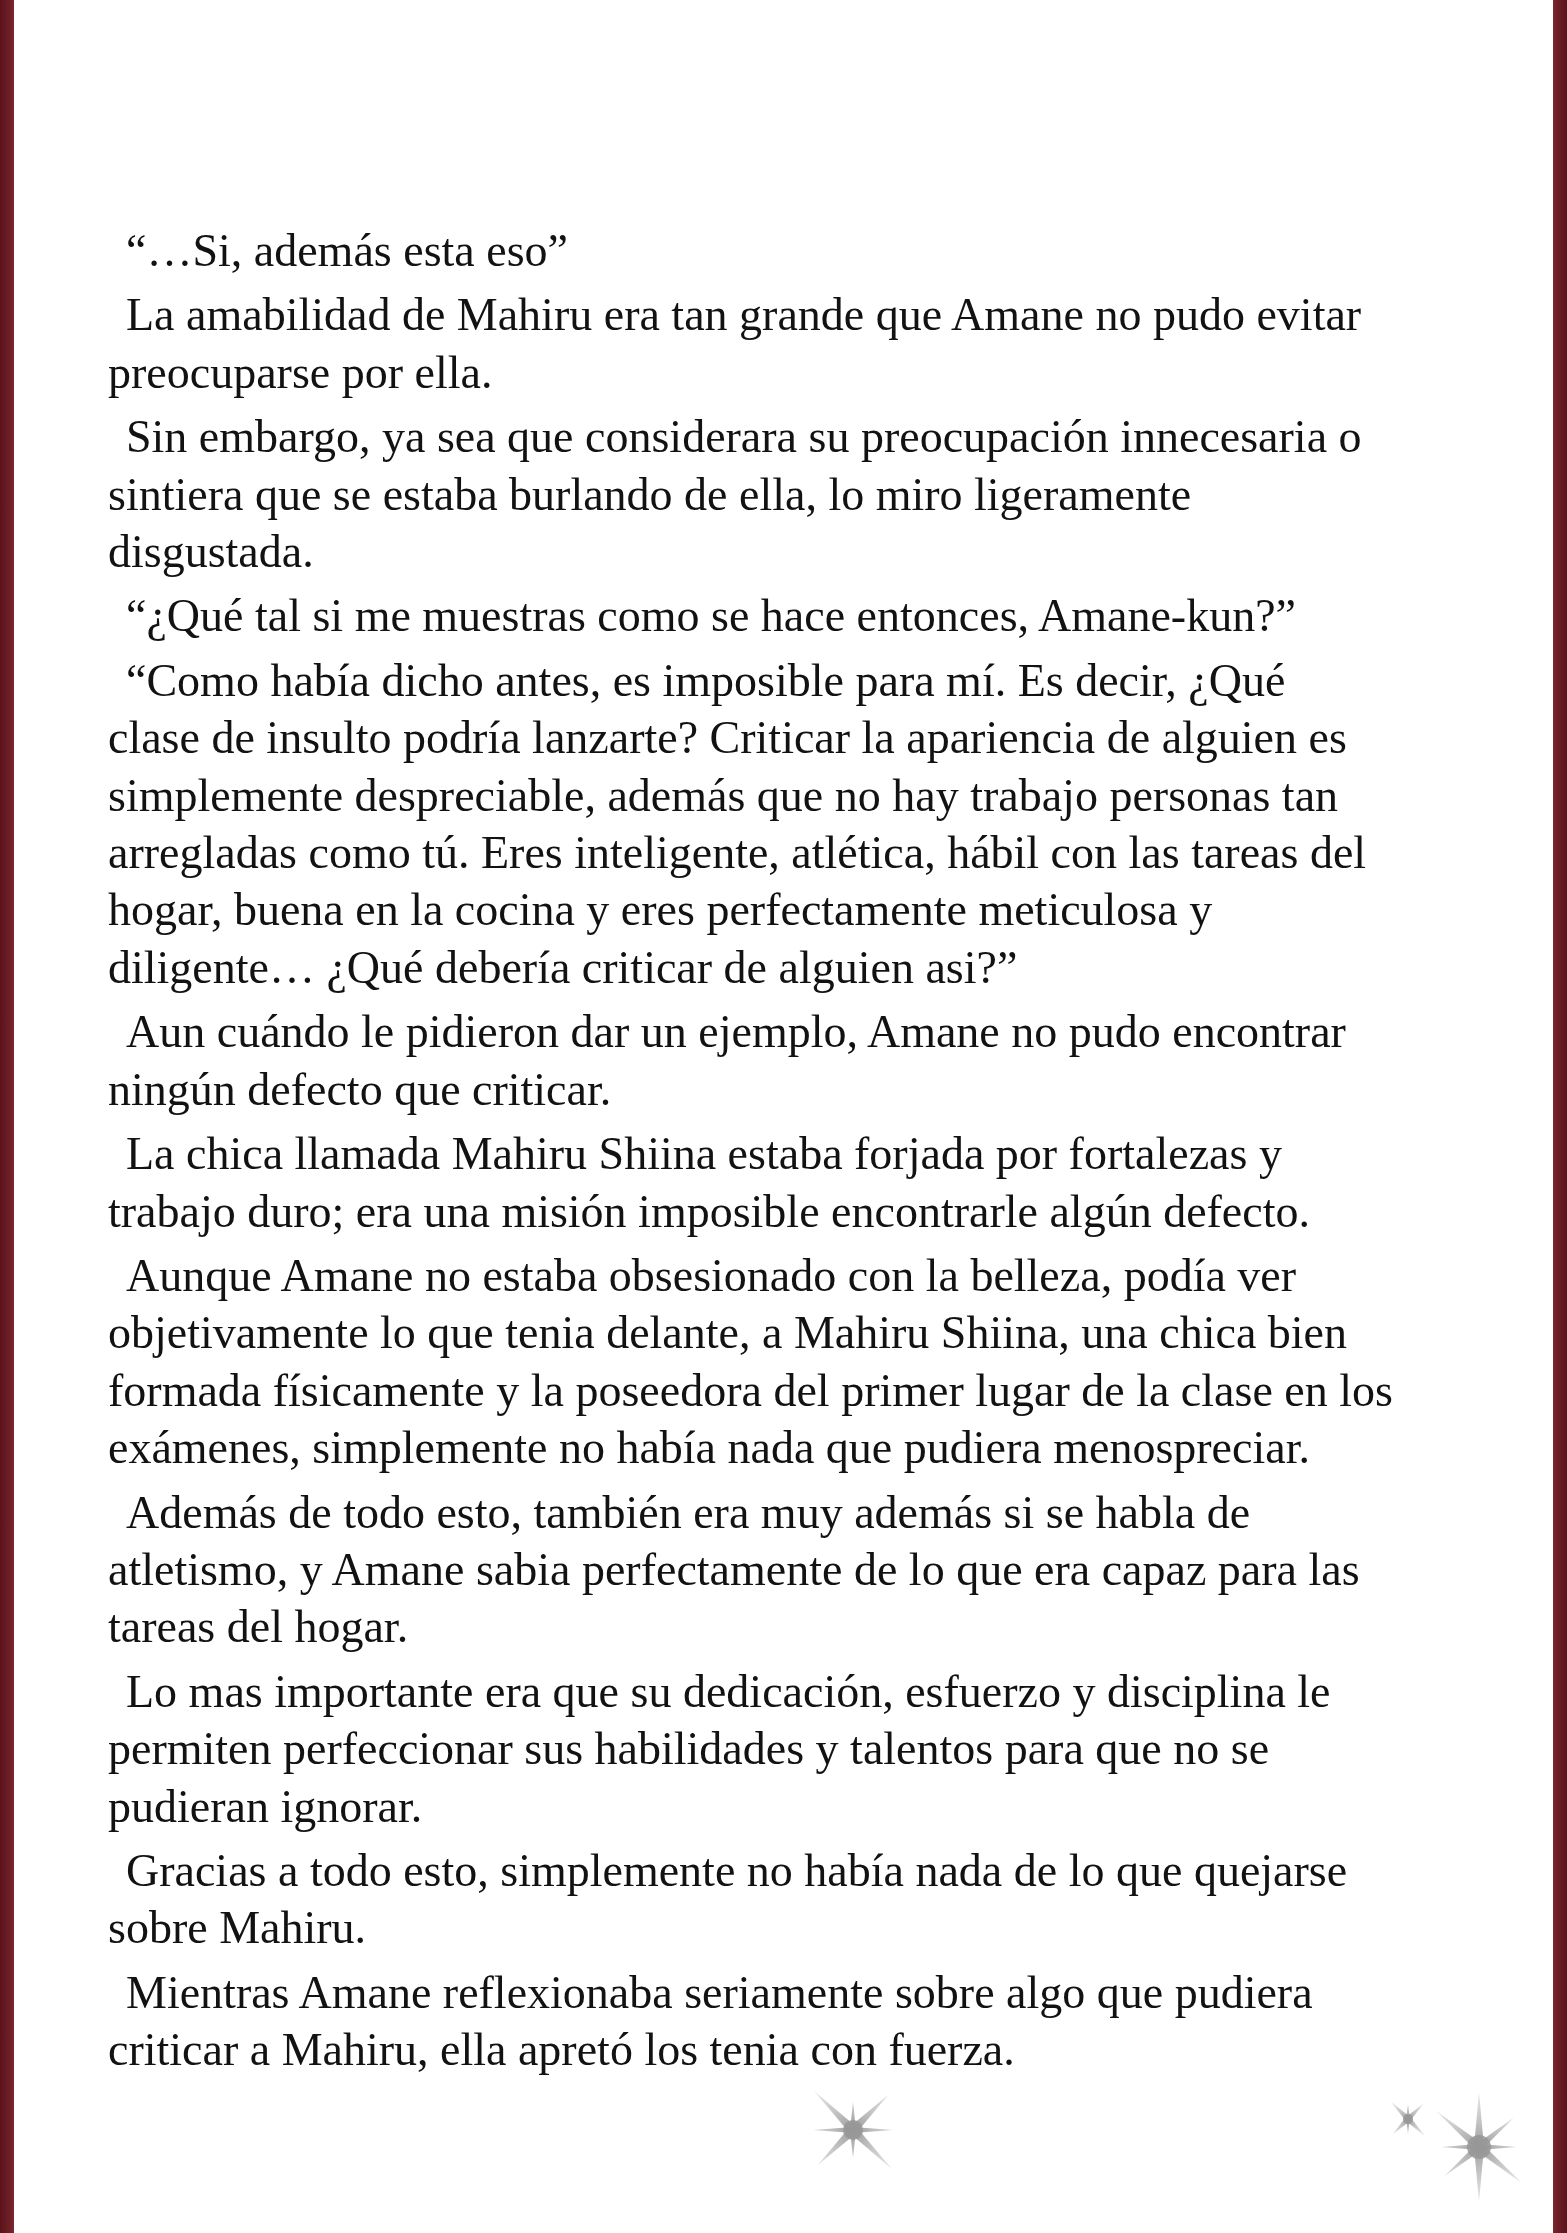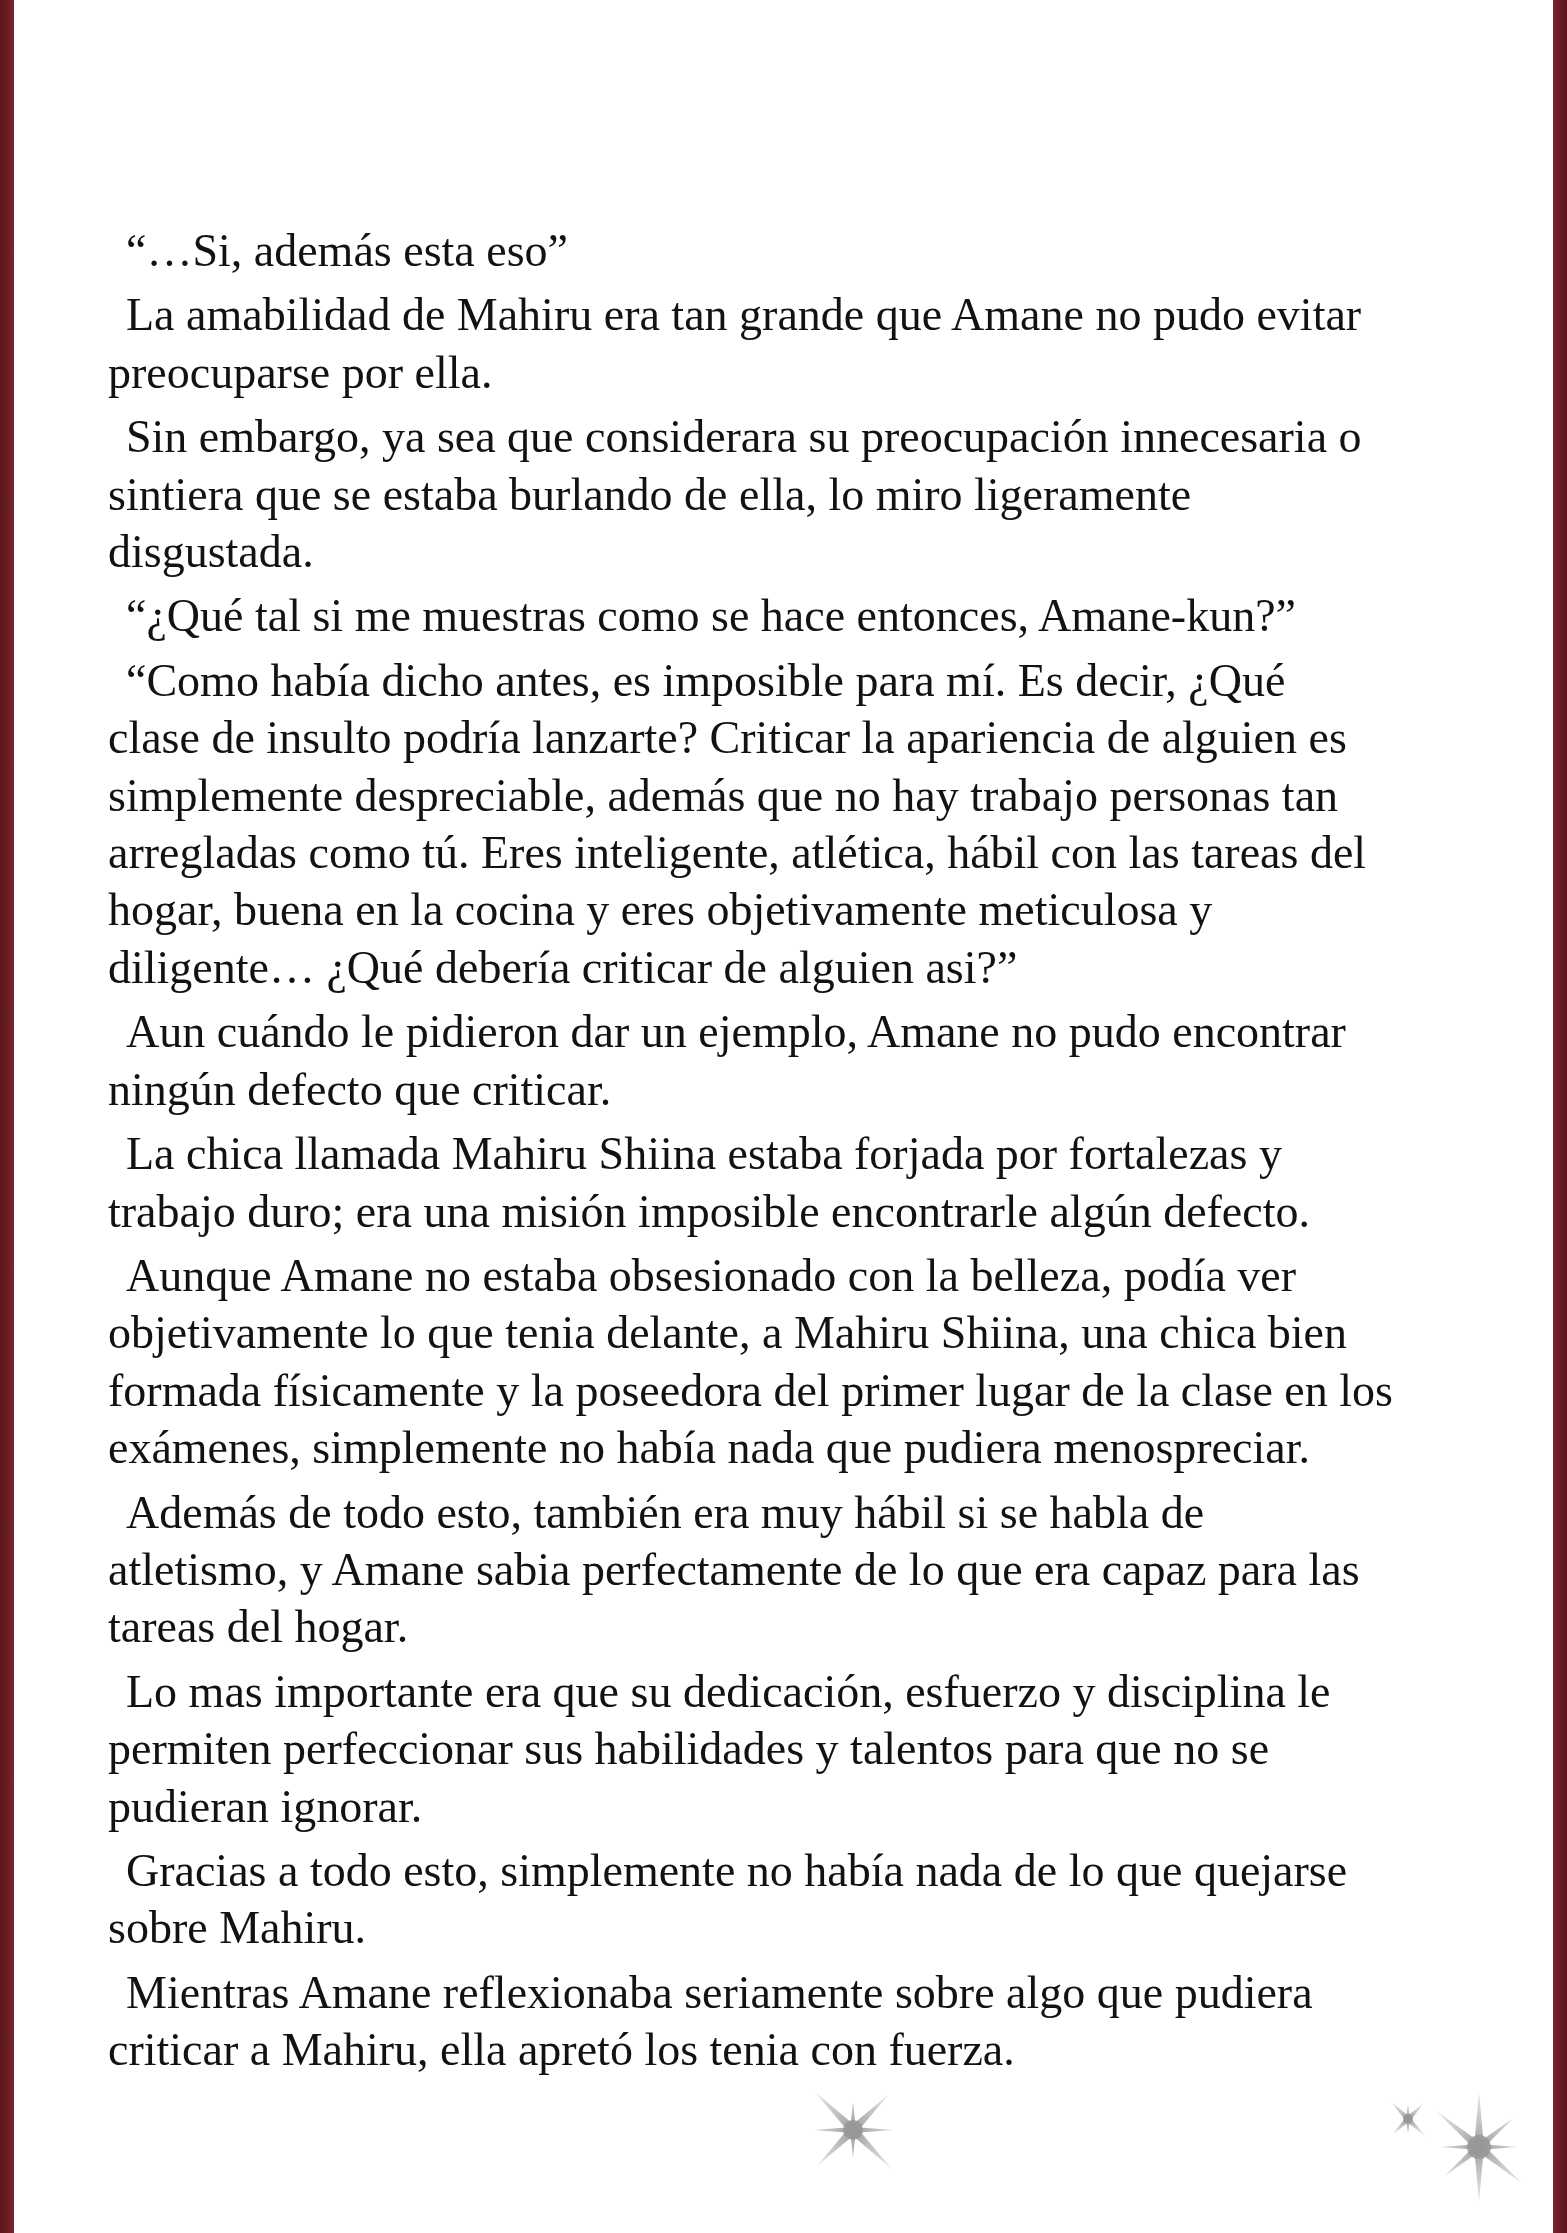--- a/index.html
+++ b/index.html
@@ -62,39 +62,39 @@
       <div class="line">disgustada.</div>
     </div>
     <div class="paragraph">
       <div class="line first">“¿Qué tal si me muestras como se hace entonces, Amane-kun?”</div>
     </div>
     <div class="paragraph">
       <div class="line first">“Como había dicho antes, es imposible para mí. Es decir, ¿Qué</div>
       <div class="line">clase de insulto podría lanzarte? Criticar la apariencia de alguien es</div>
       <div class="line">simplemente despreciable, además que no hay trabajo personas tan</div>
       <div class="line">arregladas como tú. Eres inteligente, atlética, hábil con las tareas del</div>
-      <div class="line">hogar, buena en la cocina y eres objetivamente meticulosa y</div>
+      <div class="line">hogar, buena en la cocina y eres perfectamente meticulosa y</div>
       <div class="line">diligente… ¿Qué debería criticar de alguien asi?”</div>
     </div>
     <div class="paragraph">
       <div class="line first">Aun cuándo le pidieron dar un ejemplo, Amane no pudo encontrar</div>
       <div class="line">ningún defecto que criticar.</div>
     </div>
     <div class="paragraph">
       <div class="line first">La chica llamada Mahiru Shiina estaba forjada por fortalezas y</div>
       <div class="line">trabajo duro; era una misión imposible encontrarle algún defecto.</div>
     </div>
     <div class="paragraph">
       <div class="line first">Aunque Amane no estaba obsesionado con la belleza, podía ver</div>
       <div class="line">objetivamente lo que tenia delante, a Mahiru Shiina, una chica bien</div>
       <div class="line">formada físicamente y la poseedora del primer lugar de la clase en los</div>
       <div class="line">exámenes, simplemente no había nada que pudiera menospreciar.</div>
     </div>
     <div class="paragraph">
-      <div class="line first">Además de todo esto, también era muy hábil si se habla de</div>
+      <div class="line first">Además de todo esto, también era muy además si se habla de</div>
       <div class="line">atletismo, y Amane sabia perfectamente de lo que era capaz para las</div>
       <div class="line">tareas del hogar.</div>
     </div>
     <div class="paragraph">
       <div class="line first">Lo mas importante era que su dedicación, esfuerzo y disciplina le</div>
       <div class="line">permiten perfeccionar sus habilidades y talentos para que no se</div>
       <div class="line">pudieran ignorar.</div>
     </div>
     <div class="paragraph">
       <div class="line first">Gracias a todo esto, simplemente no había nada de lo que quejarse</div>

